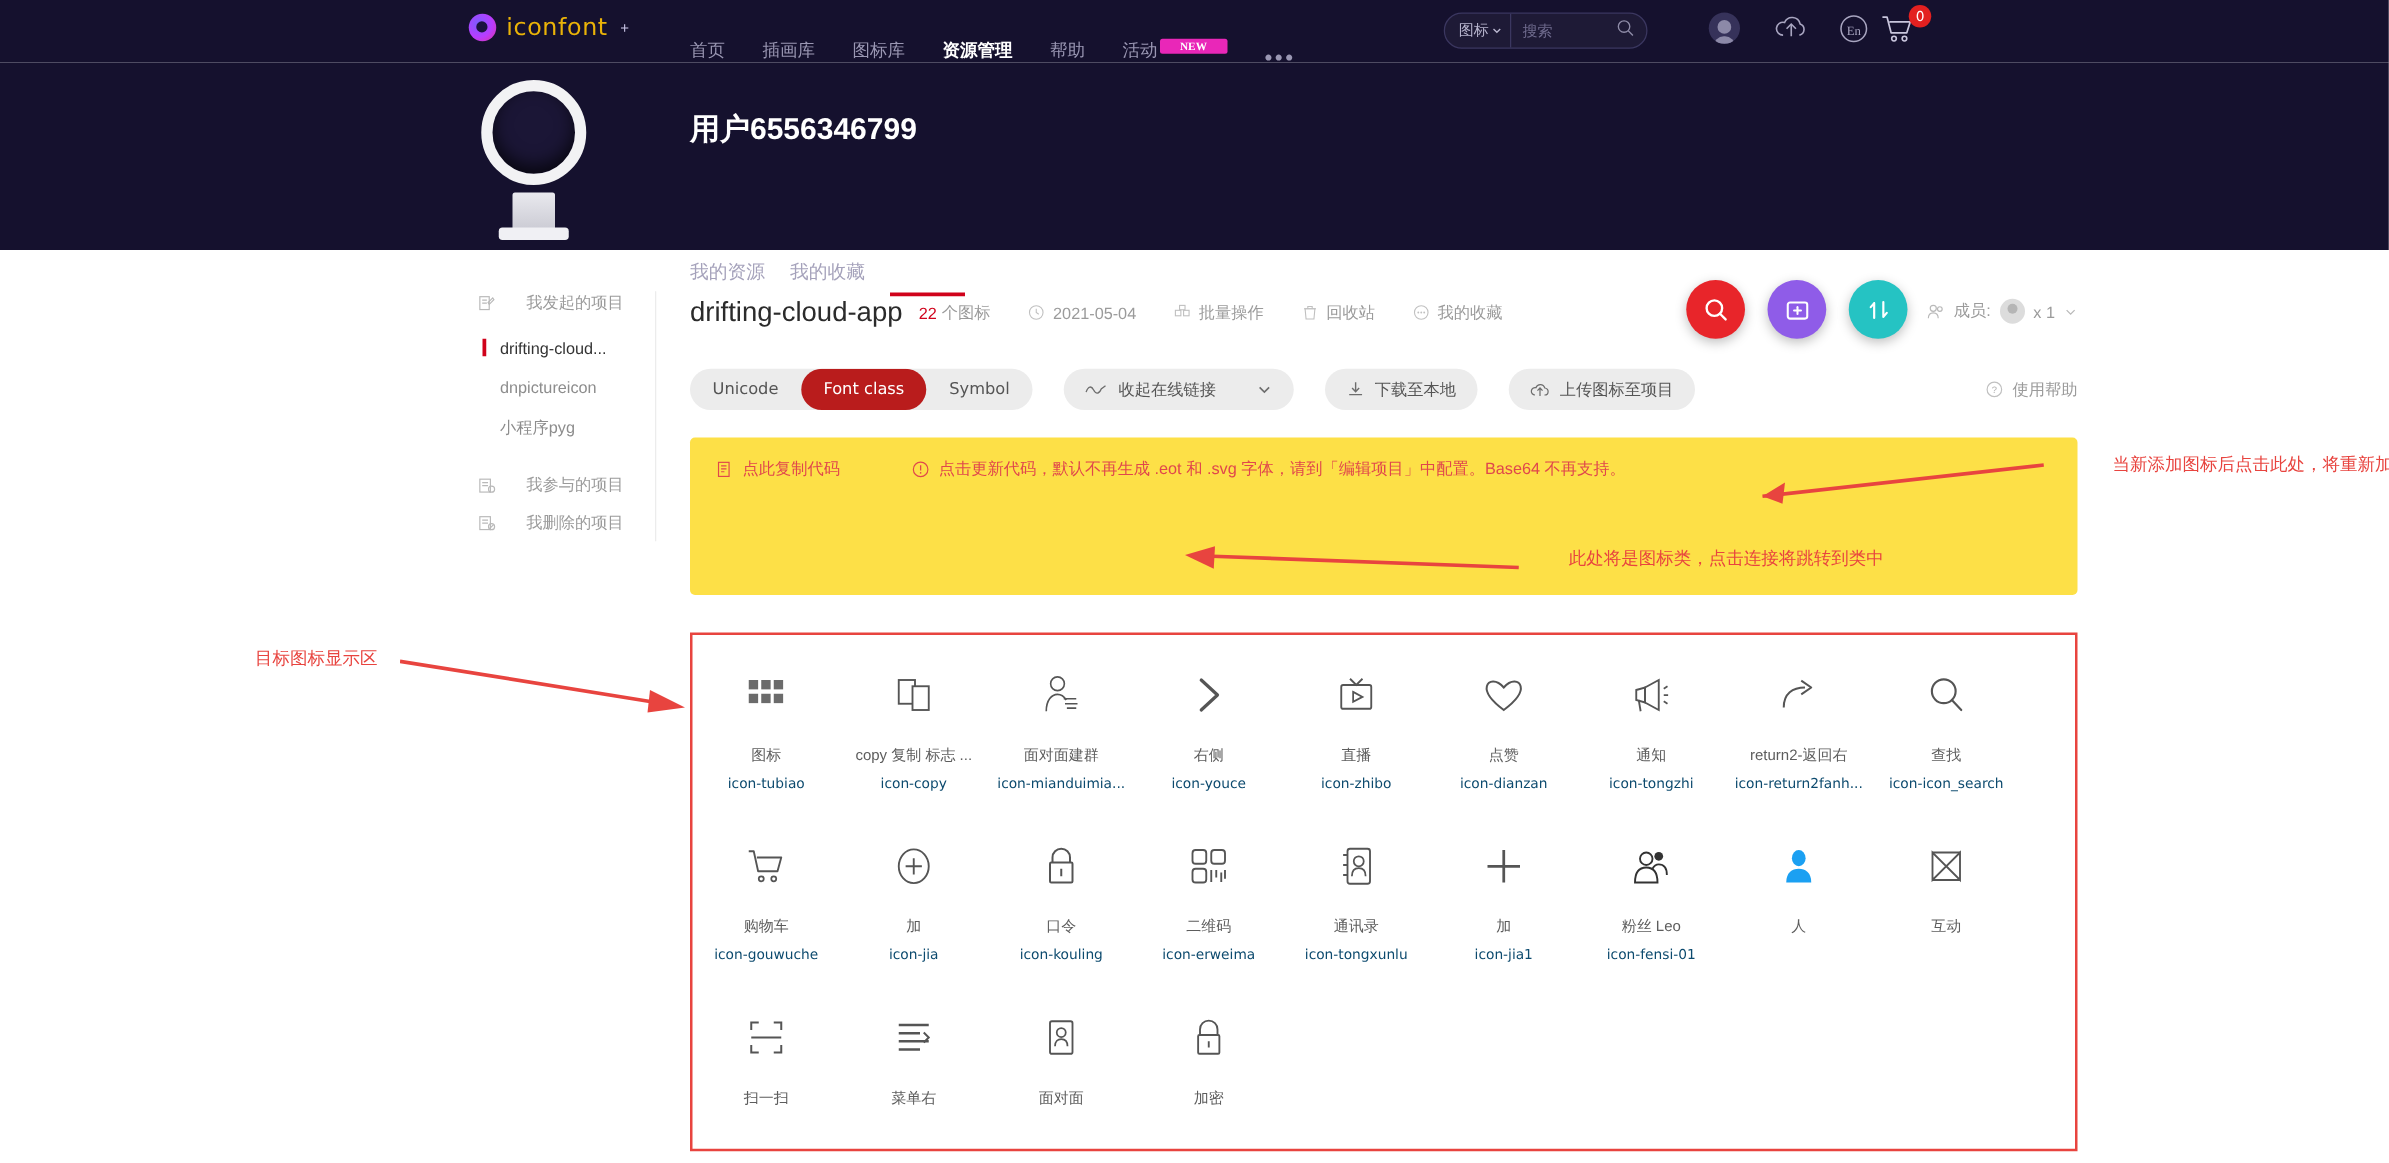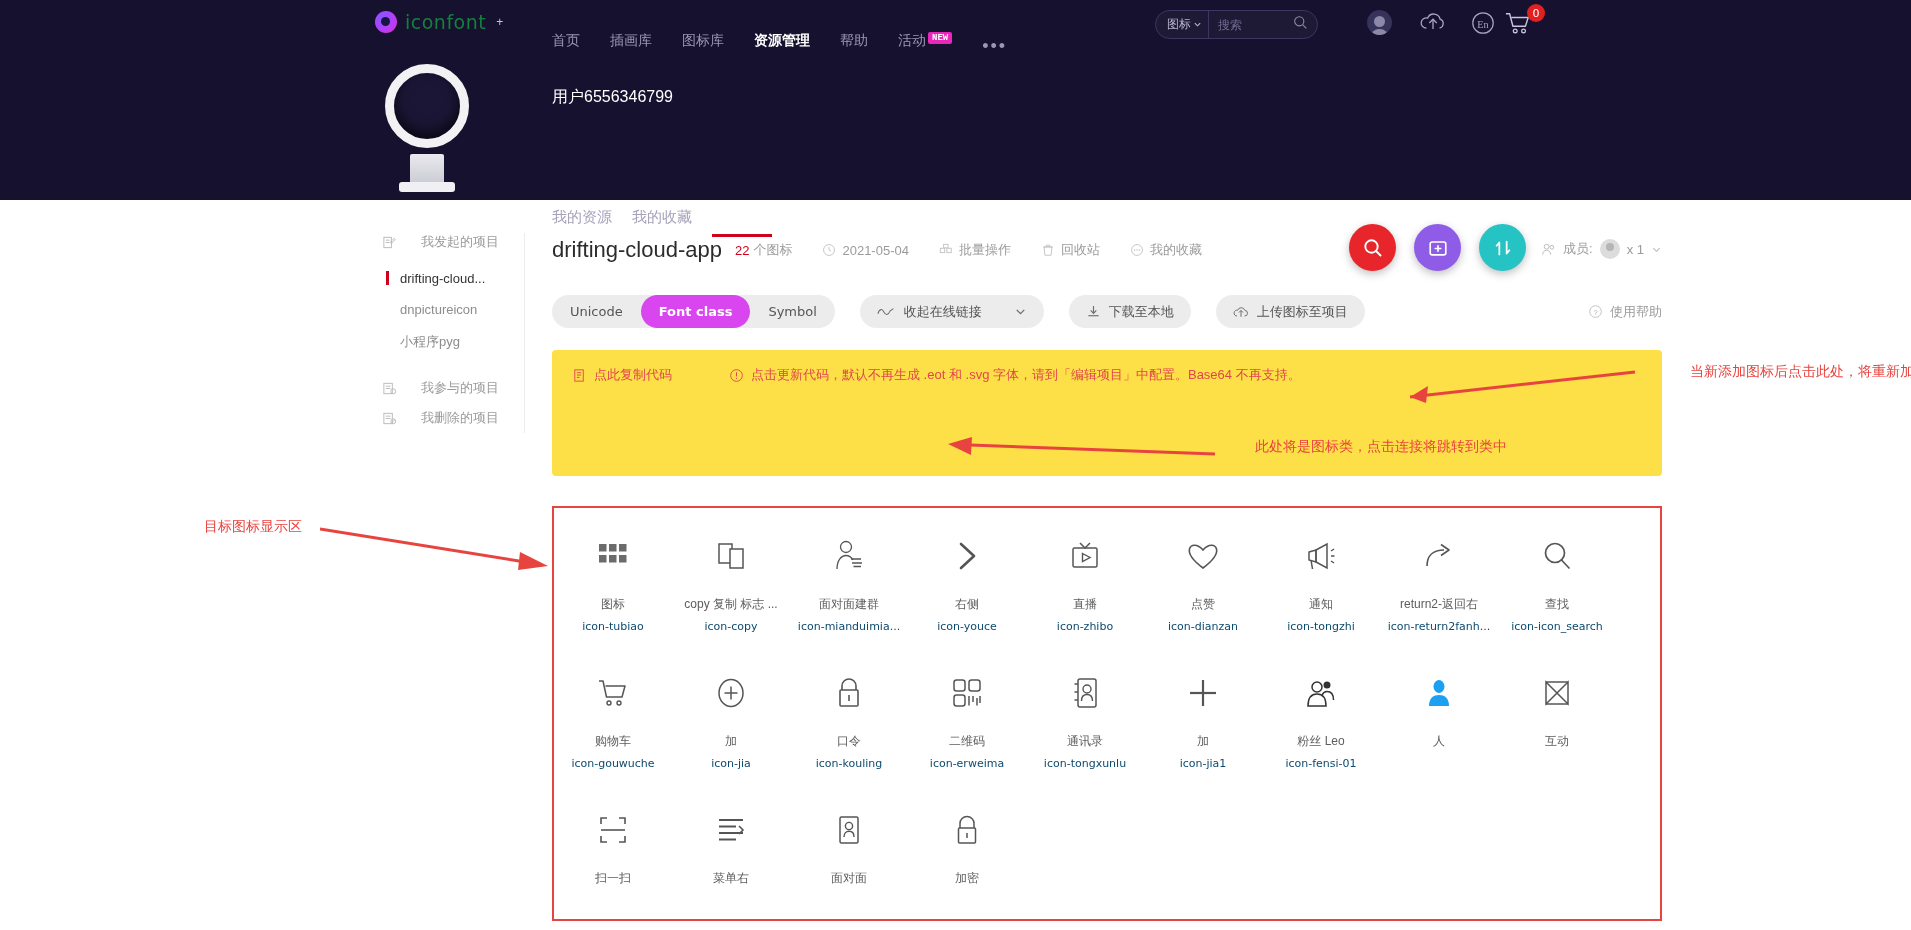--- a/index.html
+++ b/index.html
@@ -24,34 +24,34 @@
     width: 22px; height: 22px; border-radius: 50%;
     background: radial-gradient(circle at 35% 35%, #7b5cff 0%, #b83cff 55%, #e0339c 100%);
     position: relative;
   }
   .brand-logo::after {
     content: ""; position: absolute; left: 6px; top: 6px;
     width: 9px; height: 9px; border-radius: 50%;
     background: #1b1340;
   }
   .brand-name {
-    color: #15803d; font-size: 19px; letter-spacing: .5px;
+    color: #eab308; font-size: 19px; letter-spacing: .5px;
     font-family: "DejaVu Sans", sans-serif;
   }
   .brand-star { color: #c8c4e4; font-size: 12px; margin-left: 2px; vertical-align: super; }
 
   .nav { position: absolute; left: 552px; top: 0; height: 50px; display: flex; align-items: flex-end; gap: 30px; }
   .nav-item {
     color: #9a97b3; font-size: 14px; cursor: pointer; position: relative; white-space: nowrap;
   }
   .nav-item.active { color: #ffffff; font-weight: bold; }
   .badge-new {
     background: #e927b8; color: #fff; font-size: 9px; font-weight: bold;
-    padding: 1px 4px; border-radius: 2px; margin-left: 2px; position: relative; top: -5px;
-    font-family: Liberation Mono, monospace;
+    padding: 1px 16px; border-radius: 2px; margin-left: 2px; position: relative; top: -5px;
+    font-family: Liberation Serif, serif;
   }
   .nav-dots { color: #9a97b3; font-size: 18px; letter-spacing: 2px; line-height: 8px; }
 
   .searchbox {
     position: absolute; left: 1155px; top: 10px;
     width: 163px; height: 29px;
     border: 1px solid #3b3760; border-radius: 15px;
     display: flex; align-items: center;
     background: rgba(255,255,255,0.04);
   }
@@ -109,21 +109,21 @@
     position: absolute; left: 33px; top: 98px; width: 34px; height: 32px;
     background: linear-gradient(#e9e9ee,#c9c9d2);
     border-radius: 2px;
   }
   .avatar-base2 {
     position: absolute; left: 22px; top: 126px; width: 56px; height: 10px;
     background: #f0f0f4; border-radius: 3px;
   }
   .username {
     position: absolute; left: 552px; top: 37px;
-    color: #ffffff; font-size: 16px; font-weight: normal;
+    color: #ffffff; font-size: 24px; font-weight: bold;
   }
   .ptabs { position: absolute; left: 552px; top: 158px; display: flex; gap: 20px; }
   .ptab { color: #a5a2bb; font-size: 15px; cursor: pointer; padding-bottom: 10px; position: relative; }
   .ptab.active { color: #ffffff; font-weight: bold; }
   .ptab.active::after {
     content: ""; position: absolute; left: 0; right: 0; bottom: 0; height: 3px; background: #d0021b;
   }
 
   .fab {
     position: absolute; border-radius: 50%; width: 47px; height: 47px;
@@ -179,21 +179,21 @@
 
   
   .toolbar { margin-top: 28px; display: flex; align-items: center; position: relative; }
   .seg {
     display: flex; background: #ececec; border-radius: 17px; height: 33px; overflow: hidden;
   }
   .seg-btn {
     padding: 0 18px; height: 33px; line-height: 33px; font-size: 13px; color: #555555;
     cursor: pointer; border-radius: 17px; font-family: "DejaVu Sans", sans-serif;
   }
-  .seg-btn.active { background: #d946ef; color: #ffffff; font-weight: bold; }
+  .seg-btn.active { background: #b91c1c; color: #ffffff; font-weight: normal; }
   .pill {
     display: flex; align-items: center; gap: 8px;
     background: #ececec; border-radius: 17px; height: 33px; padding: 0 17px;
     font-size: 13px; color: #555555; cursor: pointer; margin-left: 25px;
   }
   .help-link {
     position: absolute; right: 0; display: flex; align-items: center; gap: 7px;
     color: #9b9b9b; font-size: 13px; cursor: pointer;
   }
 

